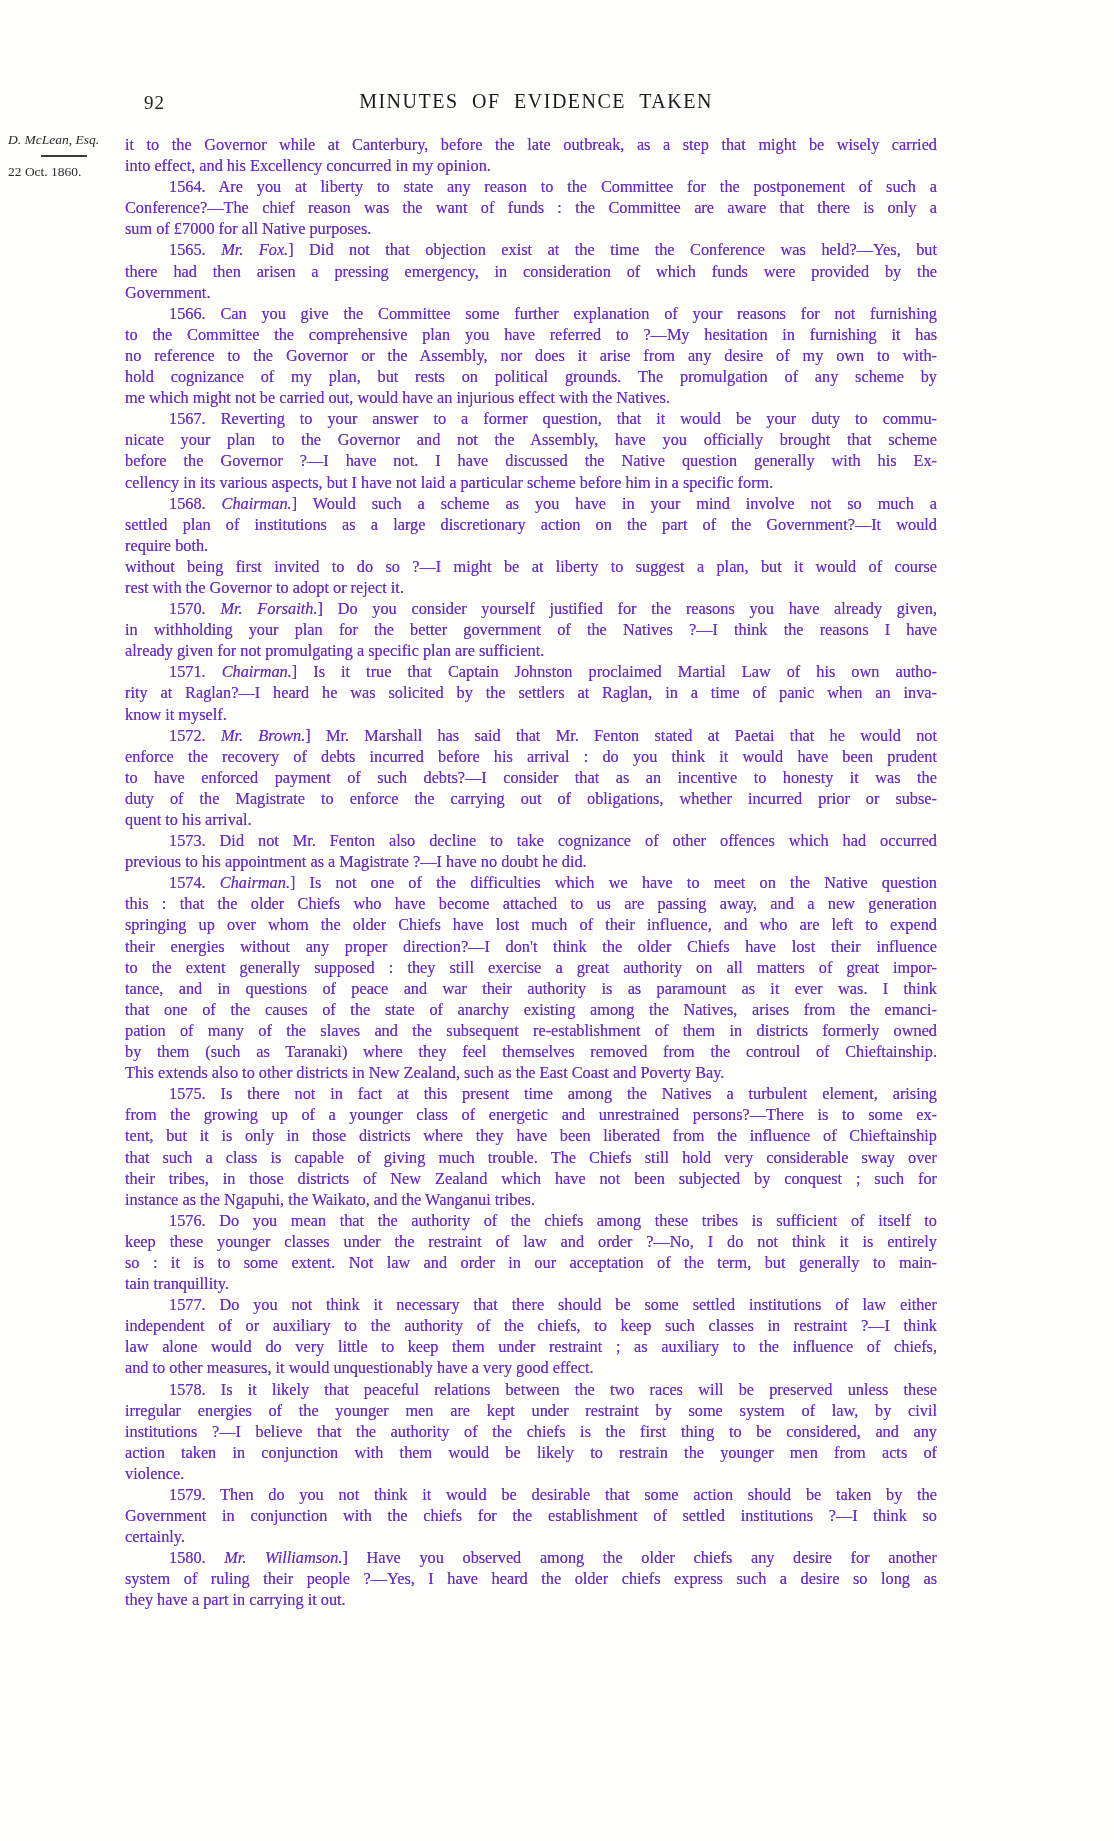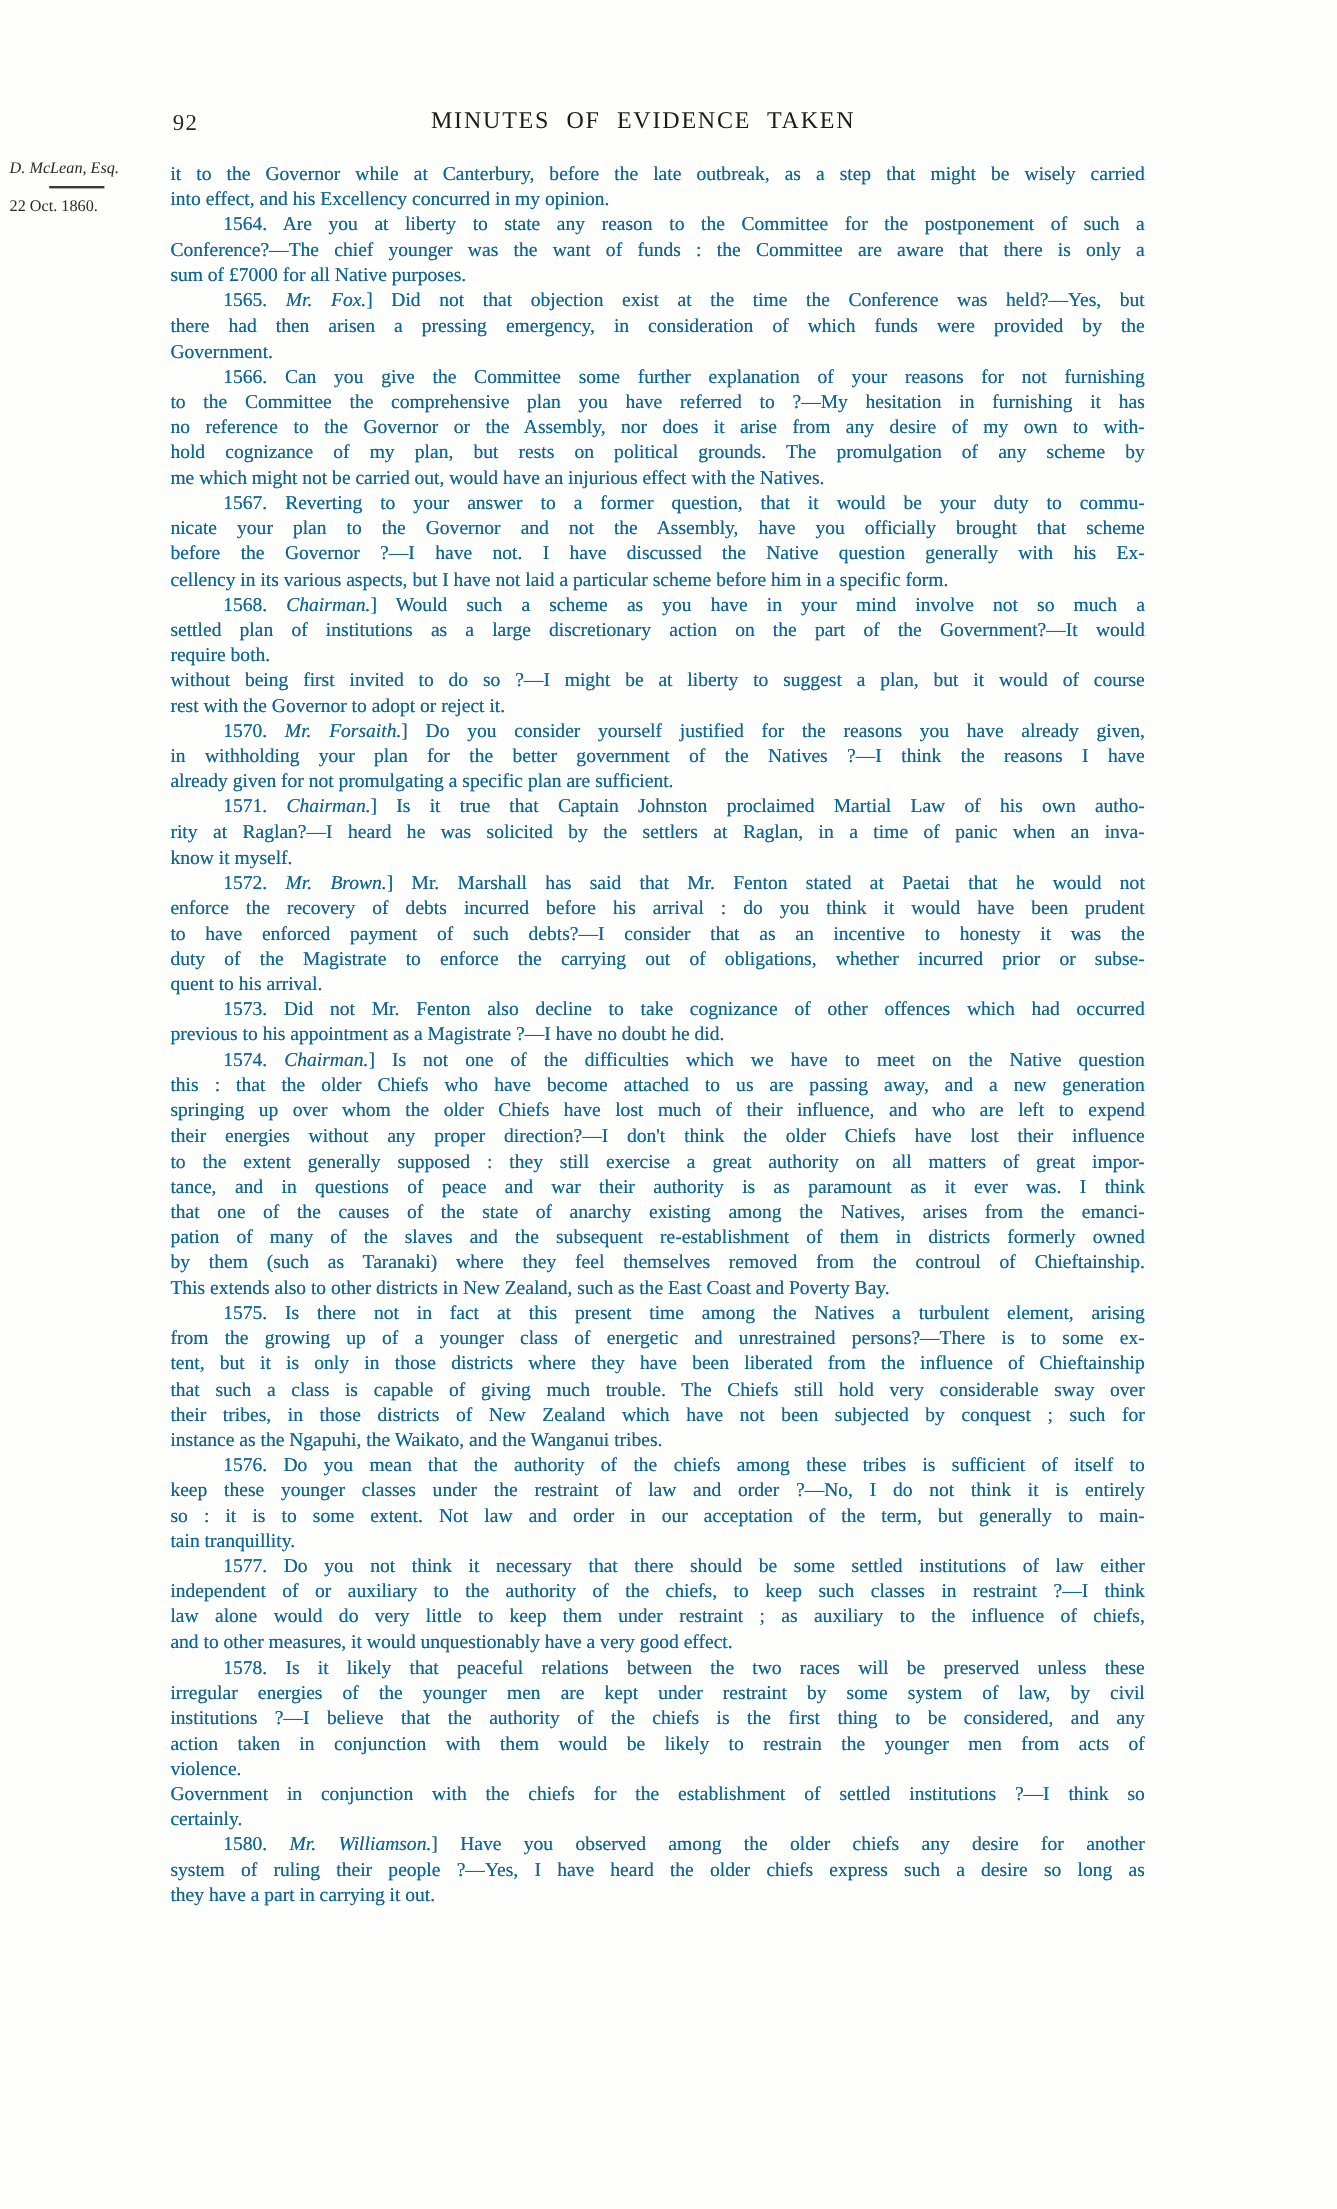--- a/index.html
+++ b/index.html
@@ -58,26 +58,26 @@
     width: 46px;
     height: 0;
     border-top: 2px solid #3a3a3a;
     margin: 6px auto 7px auto;
   }
   .margin-note .sitting-date {
     white-space: nowrap;
   }
   .body-text {
     position: absolute;
-    left: 142px;
+    left: 125px;
     top: 134px;
     width: 812px;
     font-size: 16.3px;
     line-height: 21.1px;
-    color: #0369a1;
+    color: #6d28d9;
     text-shadow: 0 0 0.4px rgba(20,20,20,0.55);
   }
   .para { margin: 0; }
   .line {
     text-align: justify;
     -moz-text-align-last: justify;
     text-align-last: justify;
     min-height: 21.1px;
   }
   .line.final {
@@ -105,21 +105,21 @@
     <div class="sitting-date">22 Oct. 1860.</div>
   </div>
 
   <div class="body-text">
       <div class="para">
         <div class="line first"><span>it to the Governor while at Canterbury, before the late outbreak, as a step that might be wisely carried</span></div>
         <div class="line final"><span>into effect, and his Excellency concurred in my opinion.</span></div>
       </div>
       <div class="para indent">
         <div class="line first"><span>1564. Are you at liberty to state any reason to the Committee for the postponement of such a</span></div>
-        <div class="line"><span>Conference?—The chief younger was the want of funds : the Committee are aware that there is only a</span></div>
+        <div class="line"><span>Conference?—The chief reason was the want of funds : the Committee are aware that there is only a</span></div>
         <div class="line final"><span>sum of £7000 for all Native purposes.</span></div>
       </div>
       <div class="para indent">
         <div class="line first"><span>1565. </span><i>Mr. Fox.</i><span>] Did not that objection exist at the time the Conference was held?—Yes, but</span></div>
         <div class="line"><span>there had then arisen a pressing emergency, in consideration of which funds were provided by the</span></div>
         <div class="line final"><span>Government.</span></div>
       </div>
       <div class="para indent">
         <div class="line first"><span>1566. Can you give the Committee some further explanation of your reasons for not furnishing</span></div>
         <div class="line"><span>to the Committee the comprehensive plan you have referred to ?—My hesitation in furnishing it has</span></div>
@@ -196,20 +196,21 @@
         <div class="line final"><span>and to other measures, it would unquestionably have a very good effect.</span></div>
       </div>
       <div class="para indent">
         <div class="line first"><span>1578. Is it likely that peaceful relations between the two races will be preserved unless these</span></div>
         <div class="line"><span>irregular energies of the younger men are kept under restraint by some system of law, by civil</span></div>
         <div class="line"><span>institutions ?—I believe that the authority of the chiefs is the first thing to be considered, and any</span></div>
         <div class="line"><span>action taken in conjunction with them would be likely to restrain the younger men from acts of</span></div>
         <div class="line final"><span>violence.</span></div>
       </div>
       <div class="para indent">
+        <div class="line first"><span>1579. Then do you not think it would be desirable that some action should be taken by the</span></div>
         <div class="line"><span>Government in conjunction with the chiefs for the establishment of settled institutions ?—I think so</span></div>
         <div class="line final"><span>certainly.</span></div>
       </div>
       <div class="para indent">
         <div class="line first"><span>1580. </span><i>Mr. Williamson.</i><span>] Have you observed among the older chiefs any desire for another</span></div>
         <div class="line"><span>system of ruling their people ?—Yes, I have heard the older chiefs express such a desire so long as</span></div>
         <div class="line final"><span>they have a part in carrying it out.</span></div>
       </div>
     </div>
 

